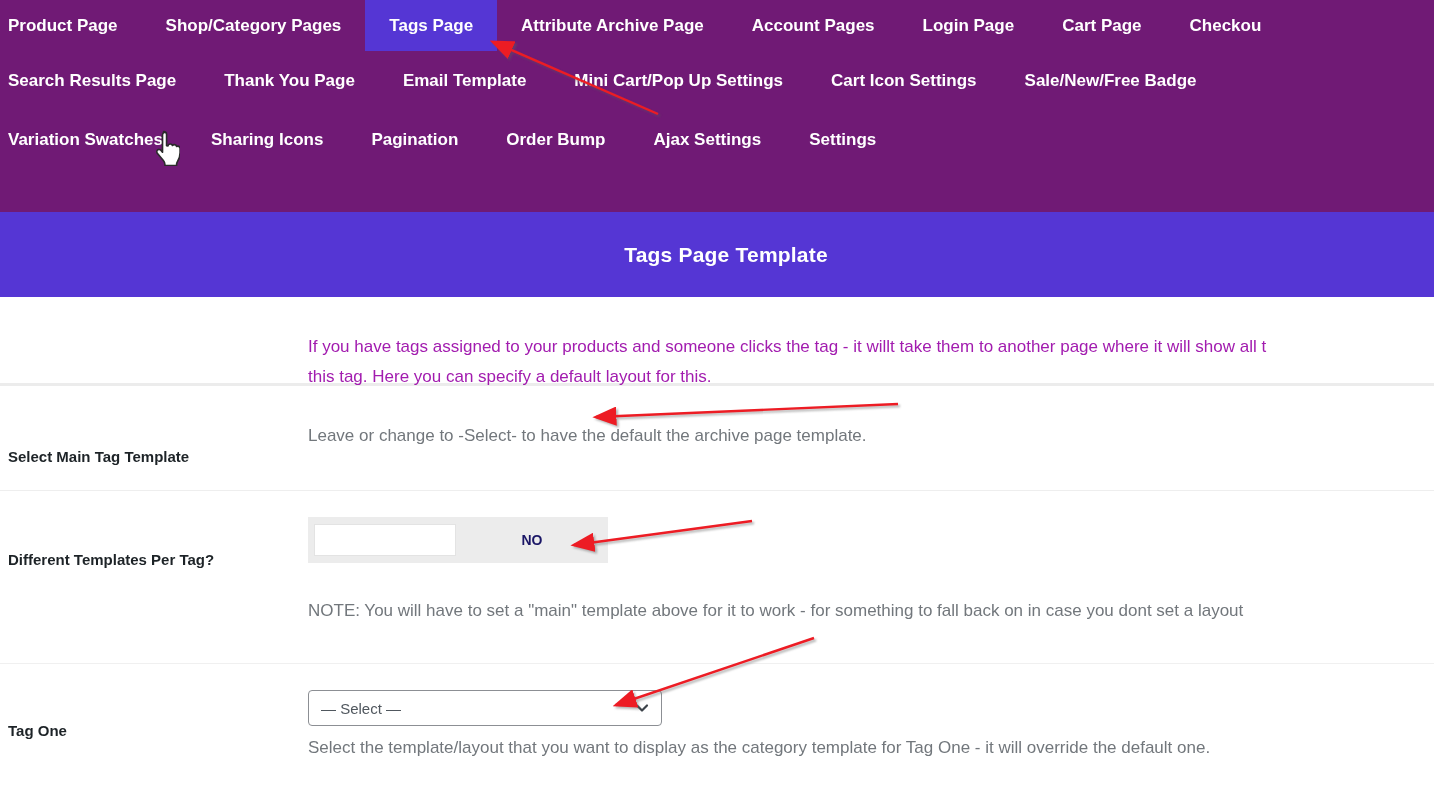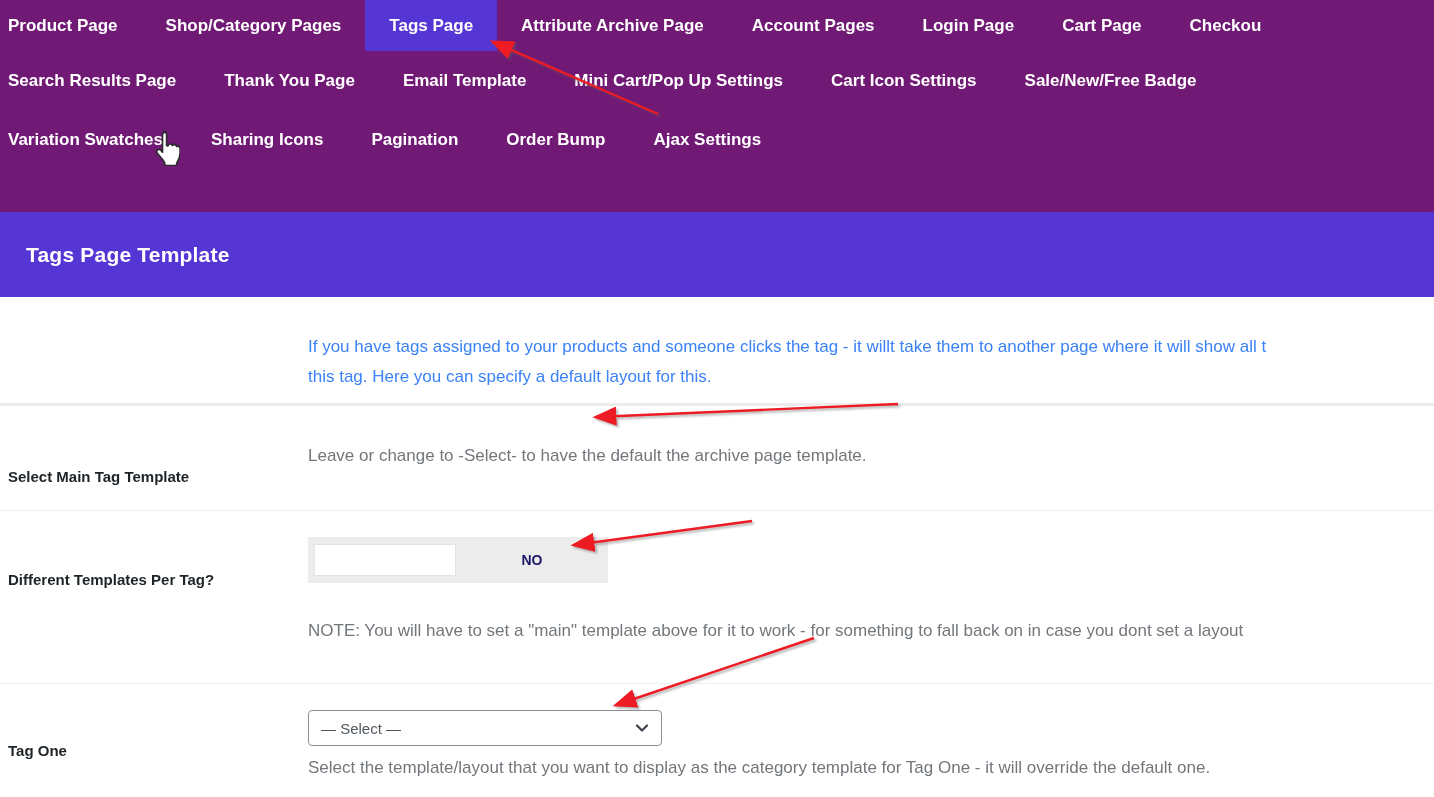--- a/index.html
+++ b/index.html
@@ -11,25 +11,25 @@
   .nav-row { display:flex; margin-left:-16px; }
   .nav-row.r1 { height:51px; }
   .nav-row.r2 { height:59px; }
   .nav-row.r3 { height:60px; }
   .tab { color:#ffffff; font-weight:bold; font-size:17px; padding:0 24px;
          display:flex; align-items:center; white-space:nowrap; cursor:pointer; }
   .tab.active { background:#5536d4; }
 
   
   .banner { background:#5536d4; height:85px; display:flex; align-items:center;
-            padding-left:26px; }
+            padding-left:18px;justify-content:center; }
   .banner h1 { color:#ffffff; font-size:21px; font-weight:bold; letter-spacing:0.2px; }
 
   
-  .intro { padding:35px 0 0 308px; height:106px; color:#3b82f6; font-size:17px; }
+  .intro { padding:35px 0 0 308px; height:86px; color:#a21caf; font-size:17px; }
   .intro div { white-space:nowrap; line-height:30px; }
 
   .divider-thick { height:3px; background:#ececec; }
 
   .form-row { display:grid; grid-template-columns:308px auto; }
   .form-row .lbl { padding:34px 0 0 8px; font-size:15px; font-weight:bold; color:#1d2327; }
   .row-a { padding-top:28px; padding-bottom:25px; }
   .row-a .lbl { padding-top:34px; }
   .row-b { border-top:1px solid #eeeeee; padding-top:26px; padding-bottom:42px; }
   .row-b .lbl { padding-top:34px; }
@@ -82,20 +82,21 @@
     <div class="tab">Mini Cart/Pop Up Settings</div>
     <div class="tab">Cart Icon Settings</div>
     <div class="tab">Sale/New/Free Badge</div>
   </div>
   <div class="nav-row r3">
     <div class="tab">Variation Swatches</div>
     <div class="tab">Sharing Icons</div>
     <div class="tab">Pagination</div>
     <div class="tab">Order Bump</div>
     <div class="tab">Ajax Settings</div>
+    <div class="tab">Settings</div>
   </div>
 </div>
 
 <div class="banner">
   <h1>Tags Page Template</h1>
 </div>
 
 <div class="intro">
   <div>If you have tags assigned to your products and someone clicks the tag - it willt take them to another page where it will show all t</div>
   <div>this tag. Here you can specify a default layout for this.</div>

